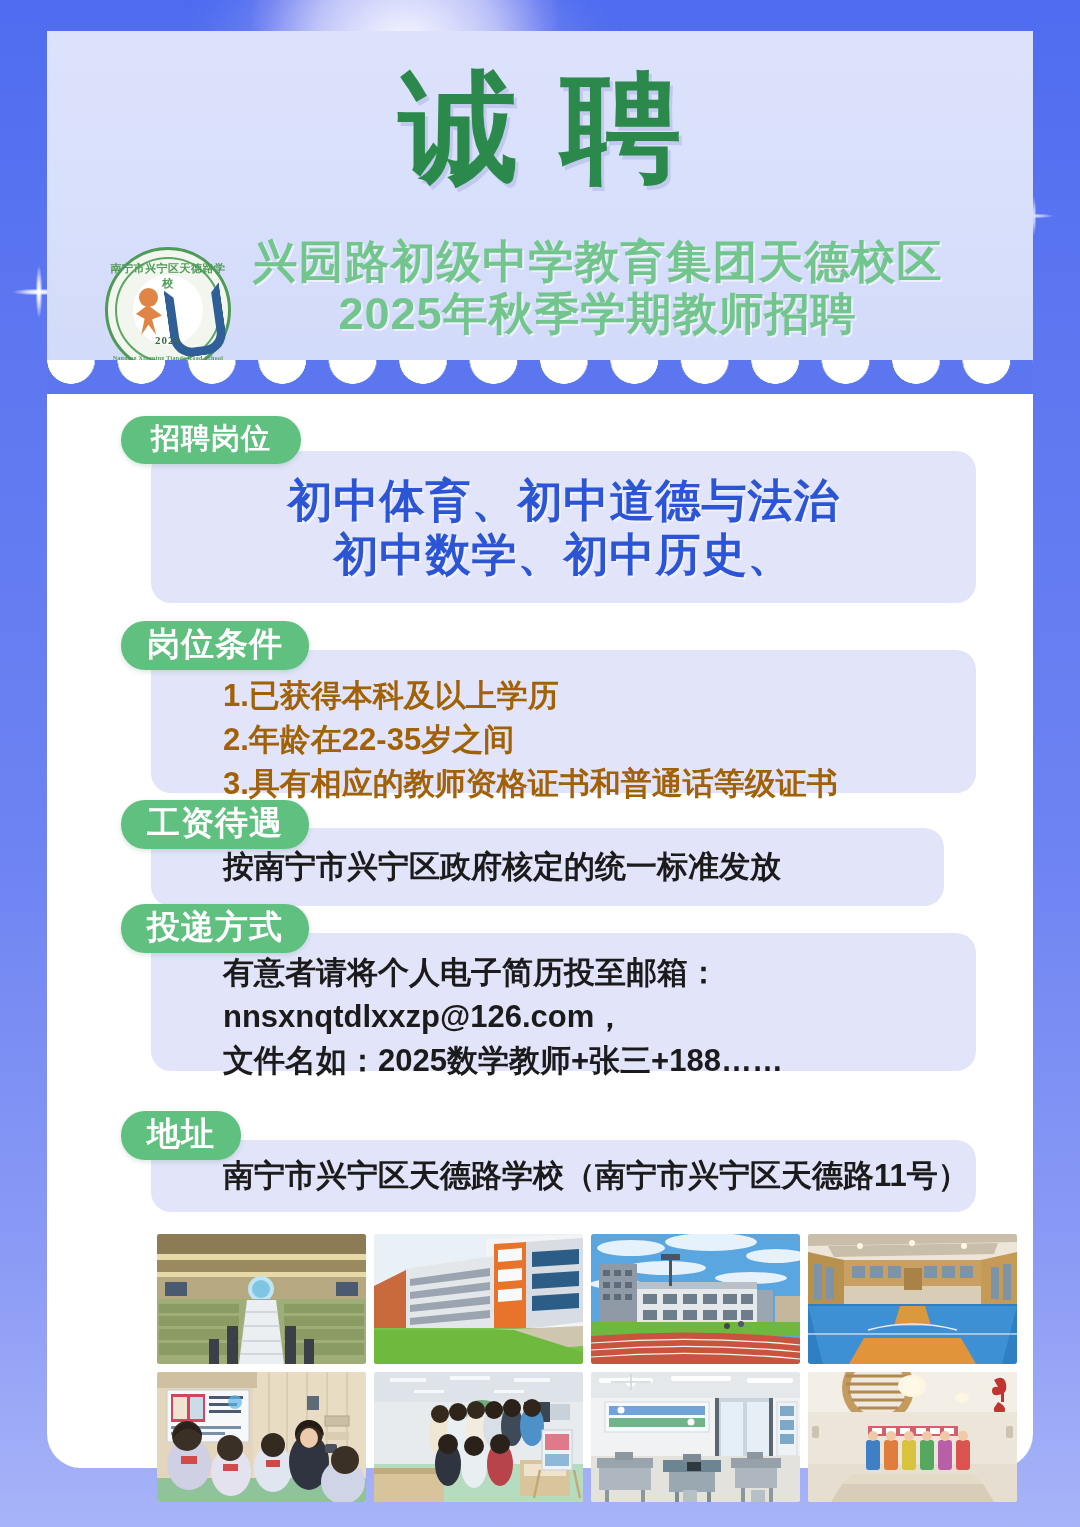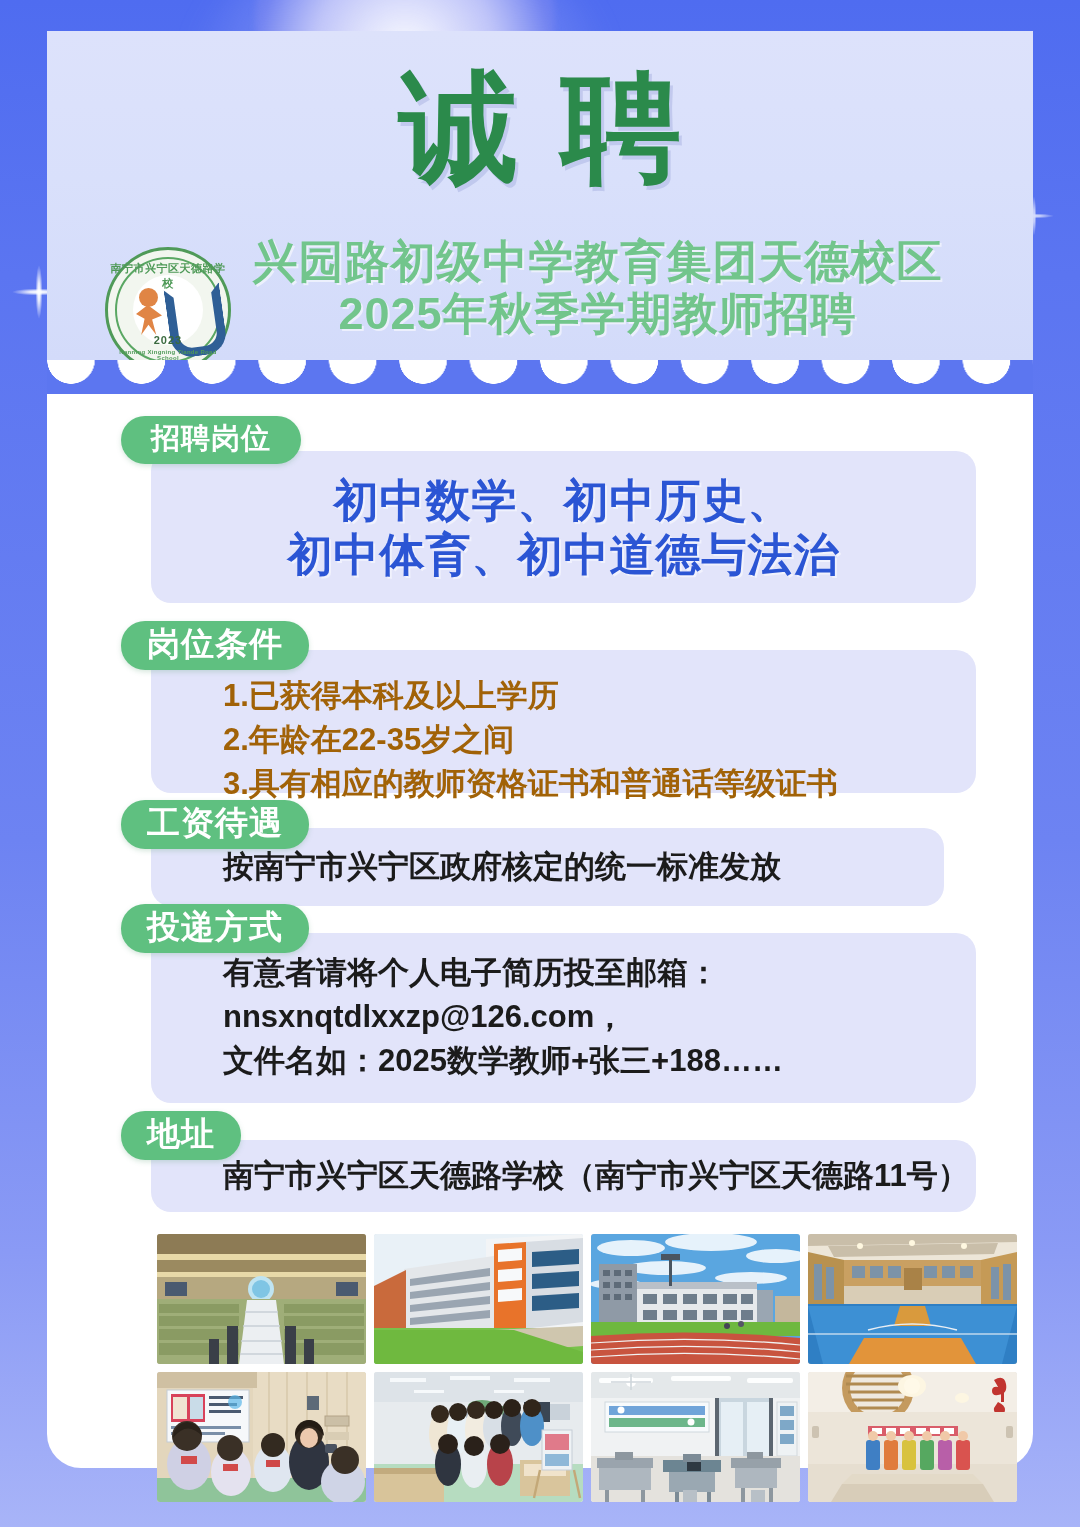--- a/index.html
+++ b/index.html
@@ -70,20 +70,21 @@
     letter-spacing:1px;
     text-shadow:2px 2px 0 rgba(255,255,255,.55);
     white-space:nowrap;
   }
   
   .seal{
     position:absolute;left:58px;top:216px;width:126px;height:126px;border-radius:50%;
     background:#f2f6ef;
     border:3px solid #4f9a58;
     box-sizing:border-box;
+    font-family:Liberation Serif, serif;
   }
   .seal .ring{
     position:absolute;inset:7px;border-radius:50%;border:2px solid #5aa763;
   }
   .seal .inner{
     position:absolute;inset:25px;border-radius:50%;background:#ffffff;
   }
   .seal .drop{
     position:absolute;left:60px;top:36px;width:38px;height:52px;
     border:9px solid #2f5f96;border-top-color:transparent;
@@ -167,21 +168,21 @@
   .req-list{margin:0;padding:0;}
 
   #salary-badge-wrap{position:absolute;left:74px;top:406px;z-index:4;}
   #salary-panel{position:absolute;left:104px;top:434px;width:793px;height:78px;}
   .salary-text{
     position:absolute;left:72px;top:17px;
     color:#1b1b1b;font-weight:700;font-size:31px;line-height:44px;white-space:nowrap;
   }
 
   #apply-badge-wrap{position:absolute;left:74px;top:510px;z-index:4;}
-  #apply-panel{position:absolute;left:104px;top:539px;width:825px;height:170px;}
+  #apply-panel{position:absolute;left:104px;top:539px;width:825px;height:138px;}
   .apply-lines{position:absolute;left:72px;top:18px;right:20px;}
   .apply-lines div{
     color:#1b1b1b;font-weight:700;font-size:31px;line-height:44px;white-space:nowrap;
   }
 
   #addr-badge-wrap{position:absolute;left:74px;top:717px;z-index:4;}
   #addr-panel{position:absolute;left:104px;top:746px;width:825px;height:72px;}
   .addr-text{
     position:absolute;left:72px;top:14px;
     color:#1b1b1b;font-weight:700;font-size:31px;line-height:44px;white-space:nowrap;
@@ -235,22 +236,22 @@
   <div class="card">
     <div class="scallop"></div>
 
     <div class="card-inner">
 
       <div id="jobs-badge-wrap">
         <span class="badge">招聘岗位</span>
       </div>
       <div class="panel" id="jobs-panel">
         <div class="jobs-text">
+          <div>初中体育、初中道德与法治</div>
           <div>初中数学、初中历史、</div>
-          <div>初中体育、初中道德与法治</div>
         </div>
       </div>
 
       <div id="req-badge-wrap">
         <span class="badge small">岗位条件</span>
       </div>
       <div class="panel" id="req-panel">
         <ul class="req-list">
           <li>1.已获得本科及以上学历</li>
           <li>2.年龄在22-35岁之间</li>

